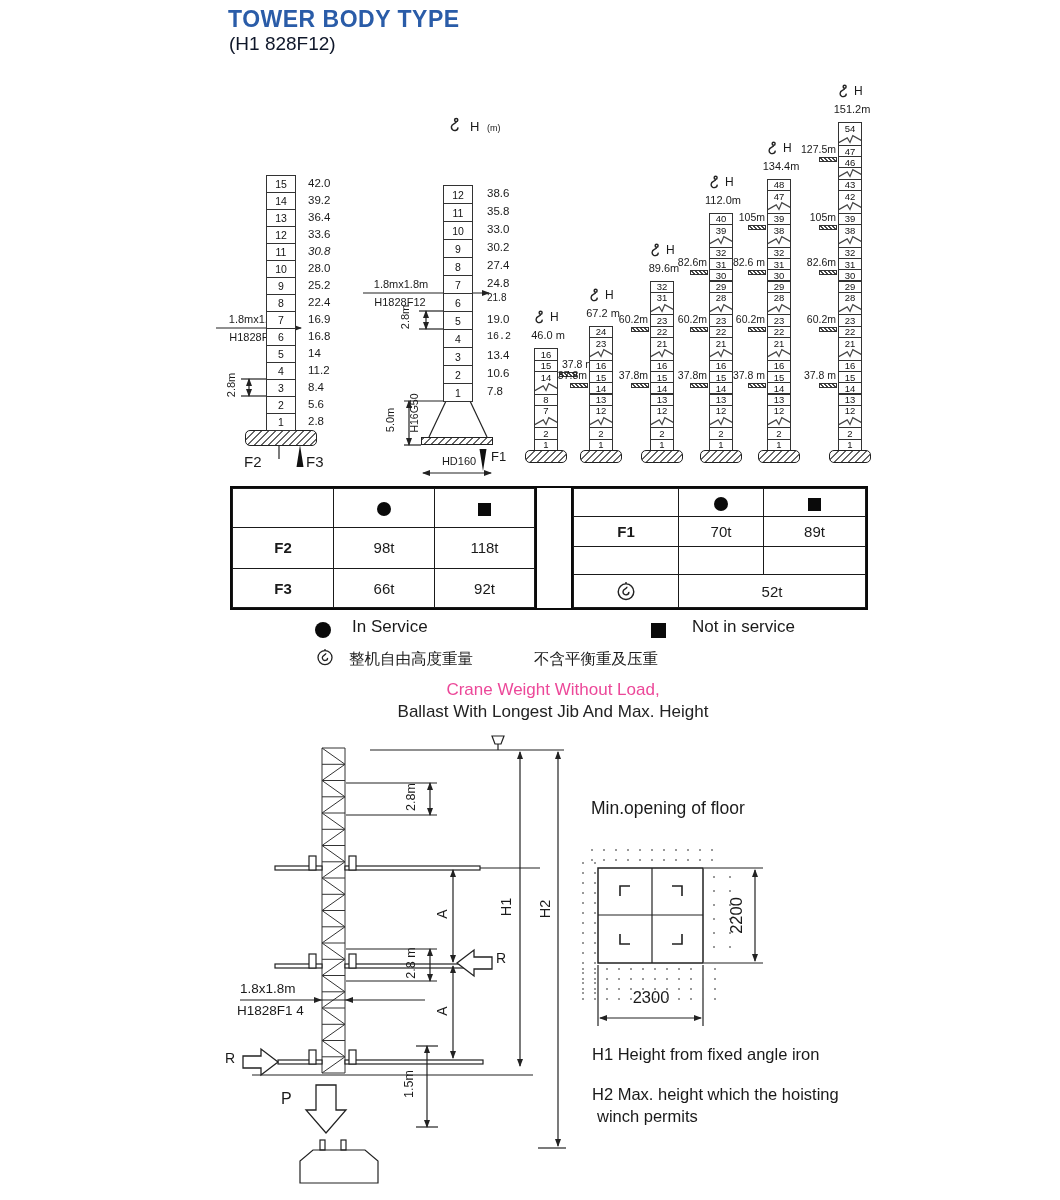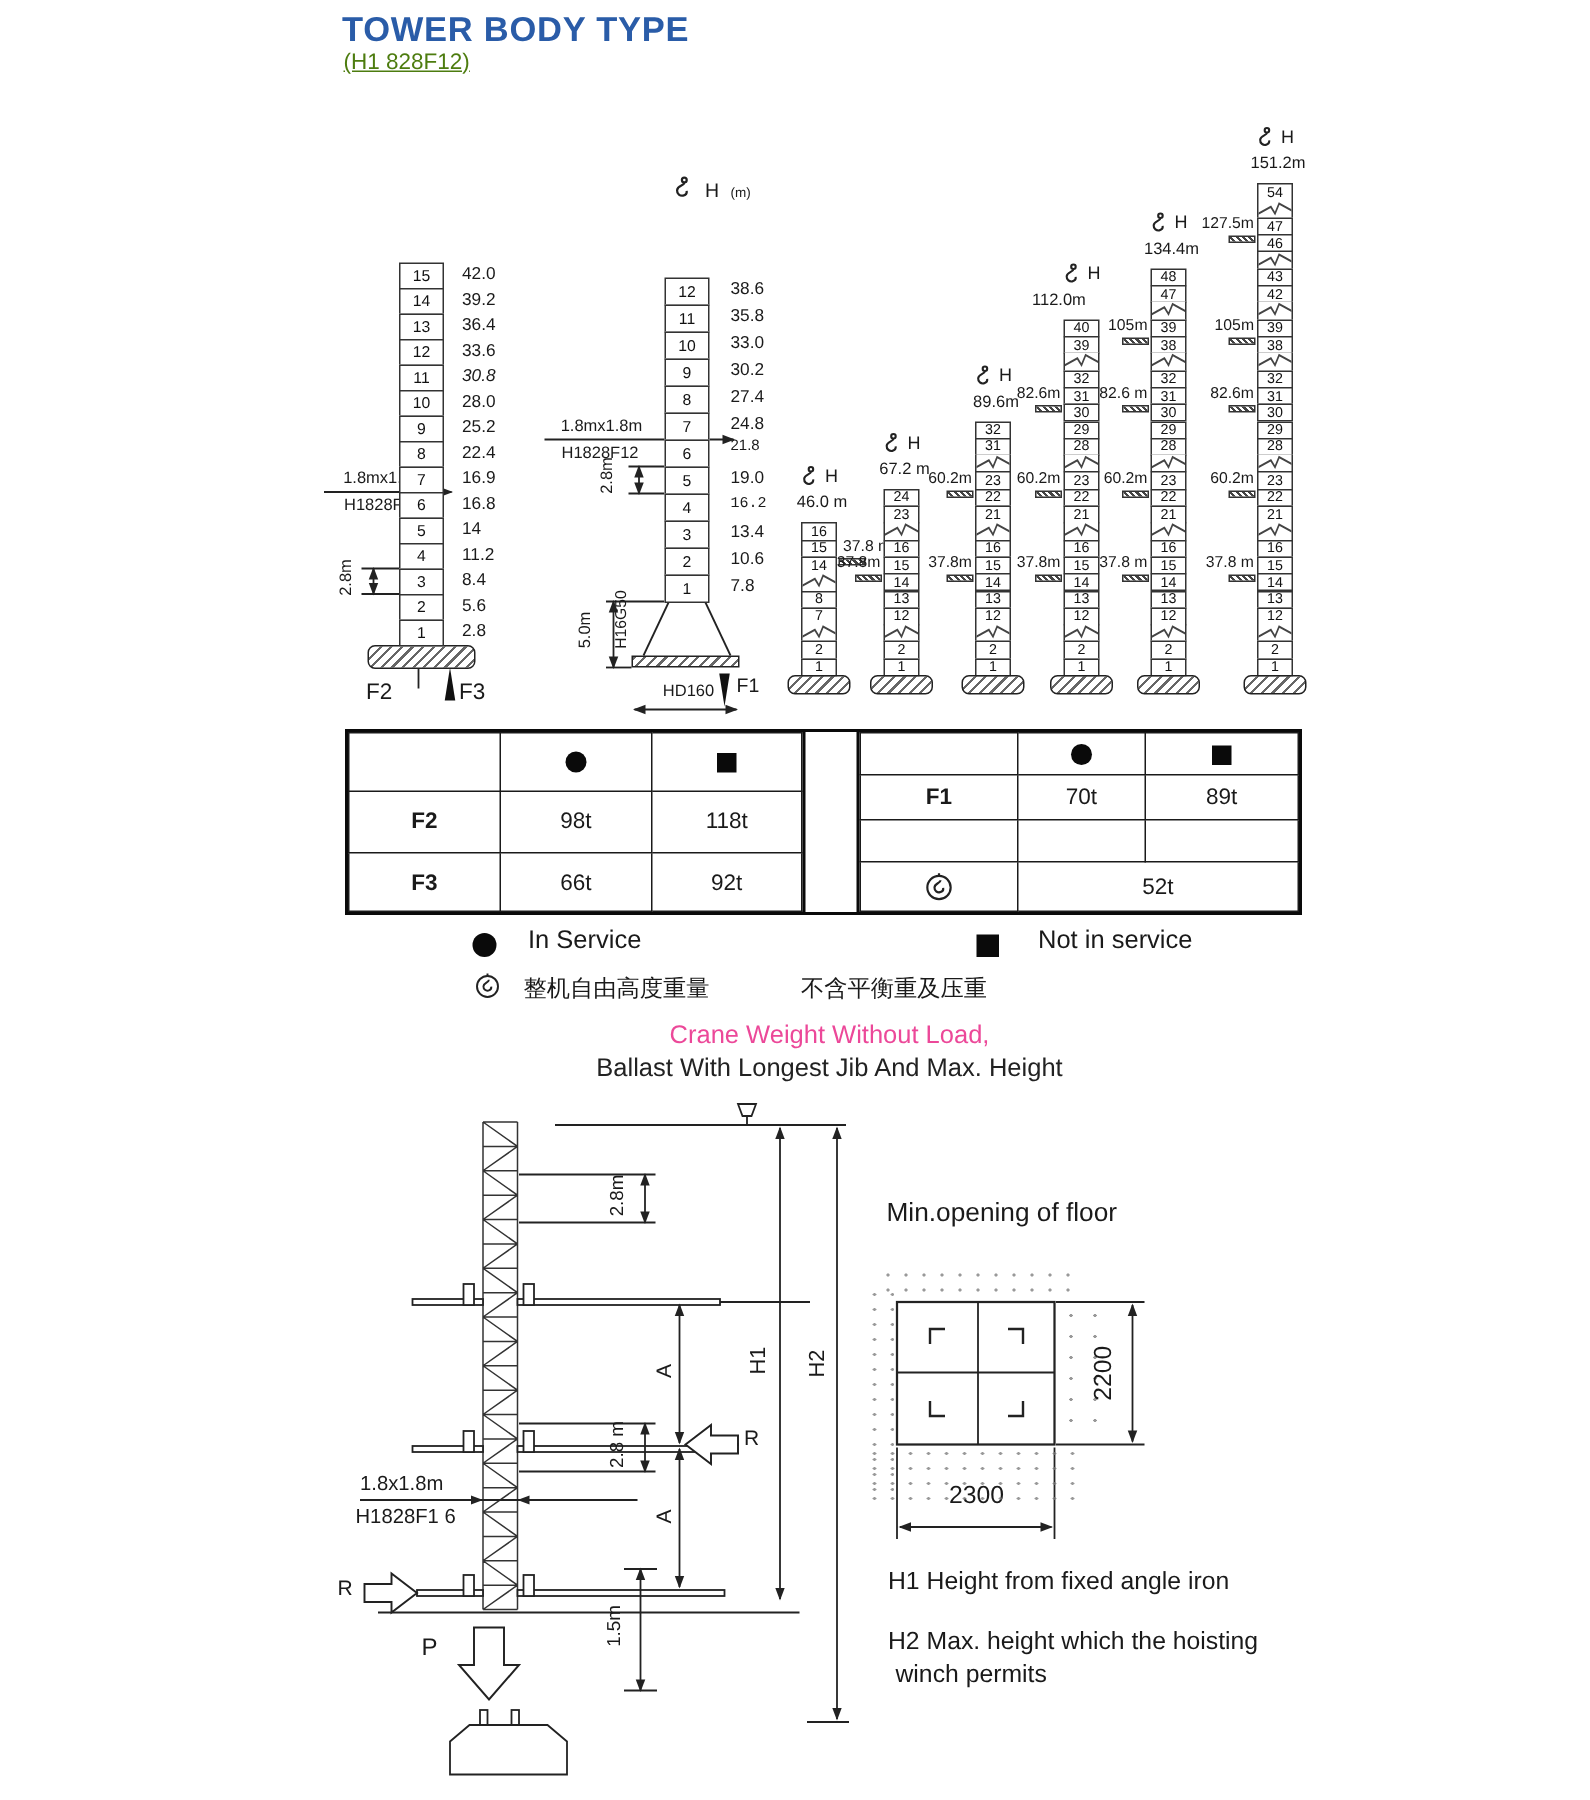--- a/index.html
+++ b/index.html
@@ -125,21 +125,21 @@
       <line x1="704" y1="868" x2="763" y2="868"></line>
         <line x1="704" y1="963" x2="763" y2="963"></line>
       <line x1="755" y1="870" x2="755" y2="961" marker-start="url(#ma)" marker-end="url(#ma)"></line>
       <line x1="598" y1="965" x2="598" y2="1026"></line>
         <line x1="703" y1="965" x2="703" y2="1026"></line>
       <line x1="600" y1="1018" x2="701" y2="1018" marker-start="url(#ma)" marker-end="url(#ma)"></line>
     </g>
   </svg>
 
   <div class="abs" style="left: 228px; top: 6px; font-size: 23px; font-weight: bold; letter-spacing: 0.5px; color: rgb(42, 92, 168);">TOWER BODY TYPE</div>
-  <div class="abs" style="left:229px;top:33px;font-size:15px;color:#4d7c0f;text-decoration:underline;">(H1 828F12)</div>
+  <div class="abs" style="left:229px;top:33px;font-size:19px;color:#0f172a;">(H1 828F12)</div>
 
   <div class="abs c" style="left:212px;top:313px;width:88px;font-size:11px;">1.8mx1.8m</div>
   <div class="abs c" style="left:212px;top:331px;width:86px;font-size:11px;">H1828F12</div>
   <div class="abs ped" style="left:245px;top:430px;width:72px;height:16px;"></div>
   <div class="abs" style="left:244px;top:453px;font-size:15px;">F2</div>
   <div class="abs" style="left:306px;top:453px;font-size:15px;">F3</div>
 
   <div class="abs" style="left:447px;top:117px;">
     <svg width="16" height="16">
         <use href="#hooksym"></use>
@@ -225,21 +225,21 @@
   <div class="abs" style="left:349px;top:649px;font-size:15.5px;">整机自由高度重量</div>
   <div class="abs" style="left:534px;top:649px;font-size:15.5px;">不含平衡重及压重</div>
 
   <div class="abs c" style="left:273px;top:680px;width:560px;font-size:17px;color:#ec4899;">Crane Weight Without Load,</div>
   <div class="abs c" style="left:273px;top:702px;width:560px;font-size:17px;color:#222;">Ballast With Longest Jib And Max. Height</div>
 
   <div class="abs" style="left:496px;top:950px;font-size:14px;">R</div>
   <div class="abs" style="left:225px;top:1050px;font-size:14px;">R</div>
   <div class="abs" style="left:281px;top:1090px;font-size:16px;">P</div>
   <div class="abs" style="left:240px;top:981px;font-size:13.5px;">1.8x1.8m</div>
-  <div class="abs" style="left:237px;top:1003px;font-size:13.5px;">H1828F1 6</div>
+  <div class="abs" style="left:237px;top:1003px;font-size:13.5px;">H1828F1 4</div>
 
   <div class="abs" style="left:591px;top:798px;font-size:17.5px;">Min.opening of floor</div>
   <div class="abs c" style="left:615px;top:988px;width:72px;font-size:16.5px;">2300</div>
   <div class="abs stip" style="left:586px;top:845px;width:135px;height:20px;"></div>
   <div class="abs stip" style="left:577px;top:858px;width:19px;height:140px;"></div>
   <div class="abs stip" style="left:577px;top:964px;width:140px;height:44px;"></div>
   <div class="abs stip" style="left:706px;top:870px;width:38px;height:85px;background-size:16px 14px;"></div>
 
   <div class="abs" style="left:592px;top:1045px;font-size:16.5px;">H1 Height from fixed angle iron</div>
   <div class="abs" style="left:592px;top:1085px;font-size:16.5px;">H2 Max. height which the hoisting</div>
@@ -393,21 +393,21 @@
     </div>
     <div class="abs tcell" style="left: 650px; top: 427.4px; width: 24px; height: 12.3px; font-size: 9.5px;">2</div>
     <div class="abs tcell" style="left: 650px; top: 438.7px; width: 24px; height: 12.3px; font-size: 9.5px;">1</div>
     <div class="abs ped" style="left: 641px; top: 450px; width: 42px; height: 13px;"></div>
     <div class="abs" style="left: 707px; top: 174.7px; width: 15px; height: 15px;">
       <svg width="15" height="15">
         <use href="#hooksym"></use>
       </svg>
     </div>
     <div class="abs" style="left: 725px; top: 174.7px; font-size: 12px;">H</div>
-    <div class="abs" style="left: 688px; top: 193.7px; width: 70px; text-align: left; font-size: 11px;">112.0m</div>
+    <div class="abs" style="left: 688px; top: 193.7px; width: 70px; text-align: center; font-size: 11px;">112.0m</div>
     <div class="abs tcell" style="left: 709px; top: 212.7px; width: 24px; height: 12.3px; font-size: 9.5px;">40</div>
     <div class="abs tcell" style="left: 709px; top: 224px; width: 24px; height: 12.3px; font-size: 9.5px;">39</div>
     <div class="abs tbreak" style="left: 709px; top: 235.3px; width: 24px; height: 12.3px;">
       <svg width="100%" height="100%" viewBox="0 0 24 11" preserveAspectRatio="none">
         <path d="M-1 8 L9 3.5 L12 7.5 L15 1.5 L25 6" fill="none" stroke="#444" stroke-width="1.2"></path>
       </svg>
     </div>
     <div class="abs tcell" style="left: 709px; top: 246.6px; width: 24px; height: 12.3px; font-size: 9.5px;">32</div>
     <div class="abs tcell" style="left: 709px; top: 257.9px; width: 24px; height: 12.3px; font-size: 9.5px;">31</div>
     <div class="abs" style="left: 651px; top: 256.2px; width: 56px; text-align: right; font-size: 10.5px;">82.6m</div>

